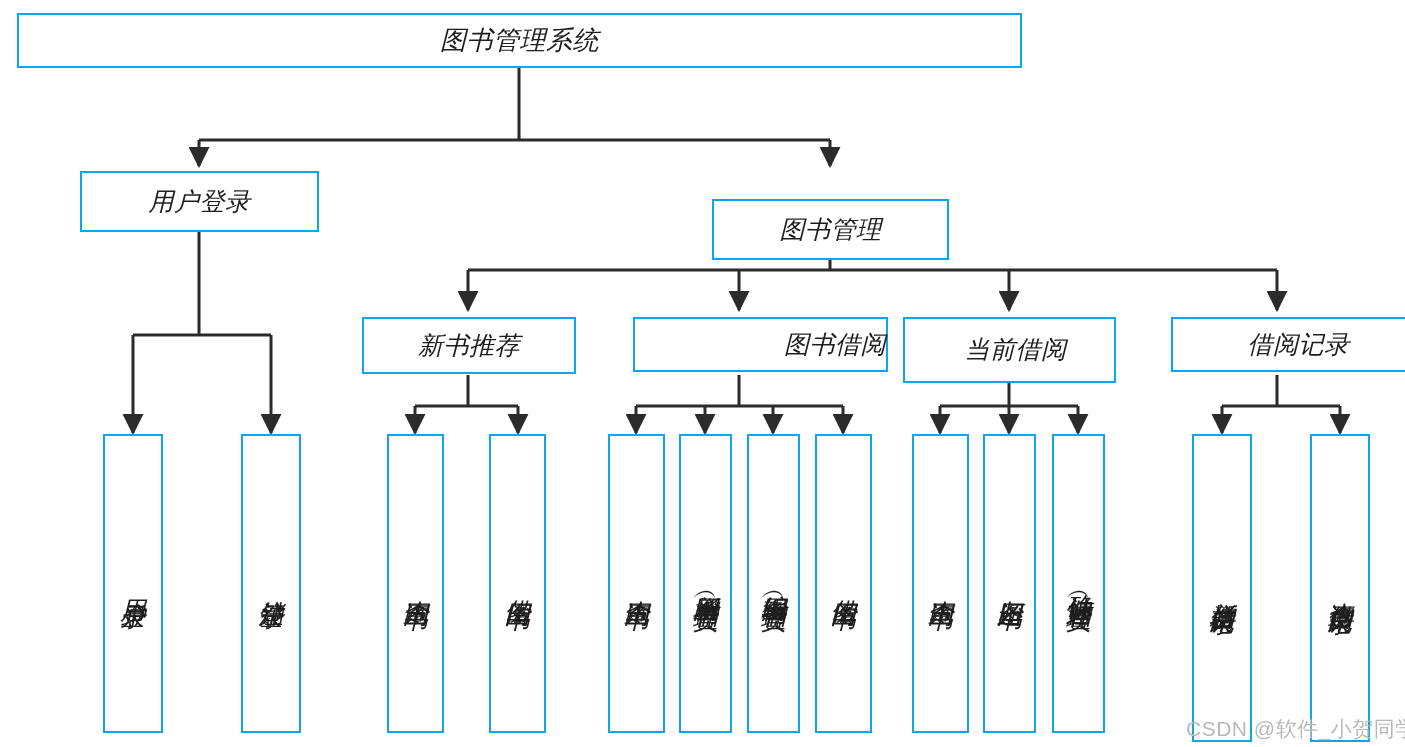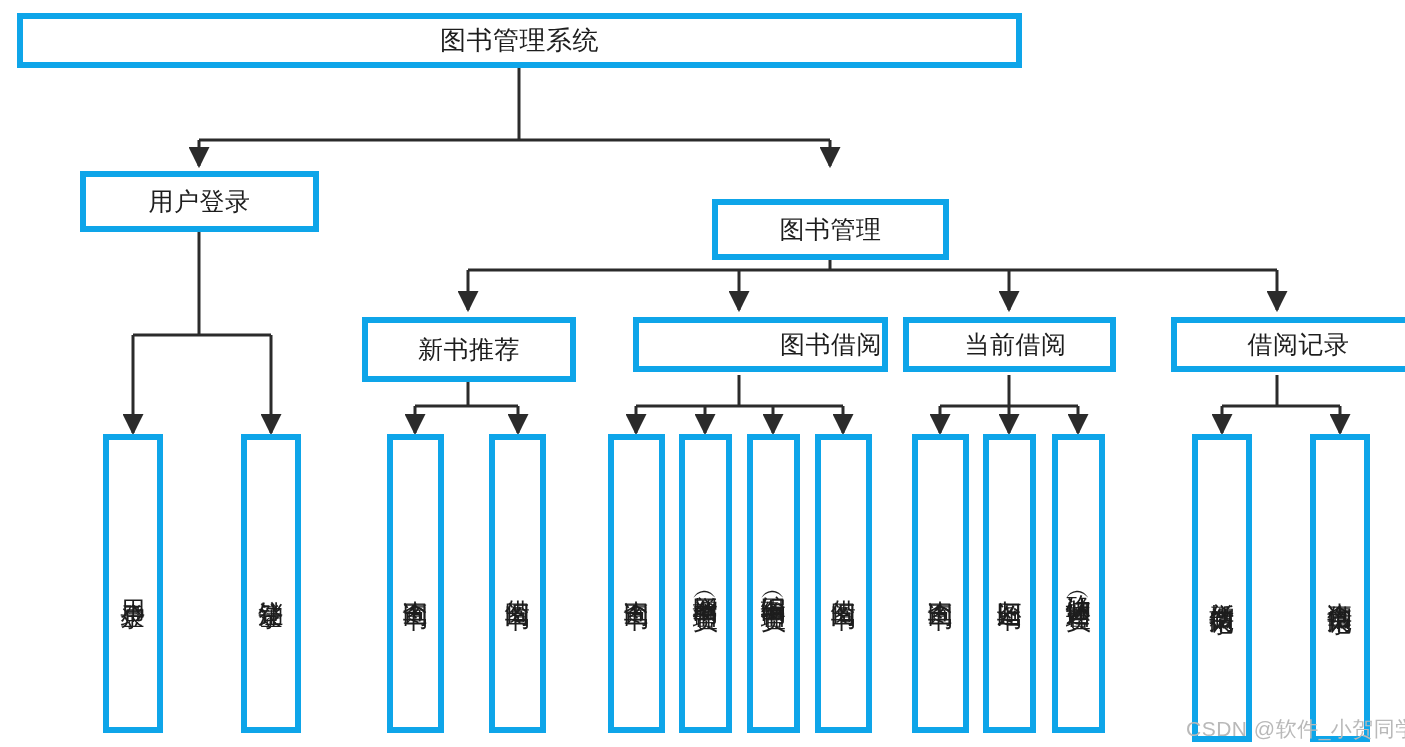--- a/index.html
+++ b/index.html
@@ -22,25 +22,26 @@
     left: 0;
     top: 0;
     width: 1405px;
     height: 747px;
     pointer-events: none;
   }
   .node {
     position: absolute;
     box-sizing: border-box;
     background: #ffffff;
-    border: 6px solid #0ea5e9;
+    border: 2px solid #0ea5e9;
     display: flex;
     align-items: center;
     justify-content: center;
     color: #1d1d1d;
+    font-style: italic;
   }
   .node-label {
     display: block;
     text-align: center;
     line-height: 1.18;
     white-space: nowrap;
   }
   
   .node.horiz .node-label {
     font-size: 25px;
@@ -132,29 +133,29 @@
   </div>
 
   <div class="node horiz" style="left:80px; top:171px; width:239px; height:61px;">
     <span class="node-label">用户登录</span>
   </div>
 
   <div class="node horiz" style="left:712px; top:171px; width:237px; height:61px;margin-top:28px;">
     <span class="node-label">图书管理</span>
   </div>
 
-  <div class="node horiz" style="left:362px; top:317px; width:214px; height:65px;">
+  <div class="node horiz" style="left:362px; top:317px; width:214px; height:57px;">
     <span class="node-label">新书推荐</span>
   </div>
 
   <div class="node horiz" style="left:633px; top:317px; width:255px; height:55px;justify-content:flex-end;">
     <span class="node-label">图书借阅</span>
   </div>
 
-  <div class="node horiz" style="left:903px; top:317px; width:213px; height:55px;padding-left:12px;">
+  <div class="node horiz" style="left:903px; top:317px; width:213px; height:66px;padding-left:12px;">
     <span class="node-label">当前借阅</span>
   </div>
 
   <div class="node horiz" style="left:1171px; top:317px; width:255px; height:55px;">
     <span class="node-label">借阅记录</span>
   </div>
 
   <div class="node vert" style="left:103px; top:434px; width:60px; height:299px;">
     <span class="node-label">用户登录</span>
   </div>

